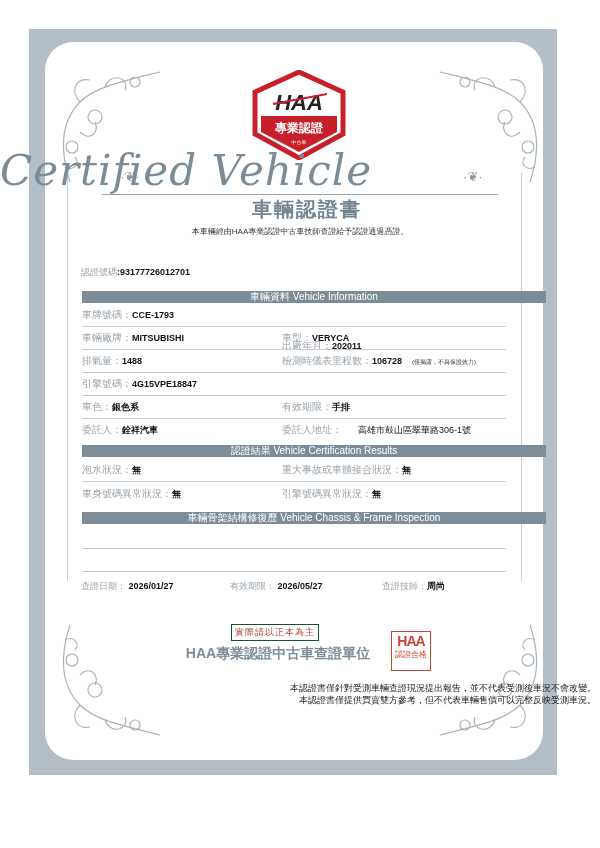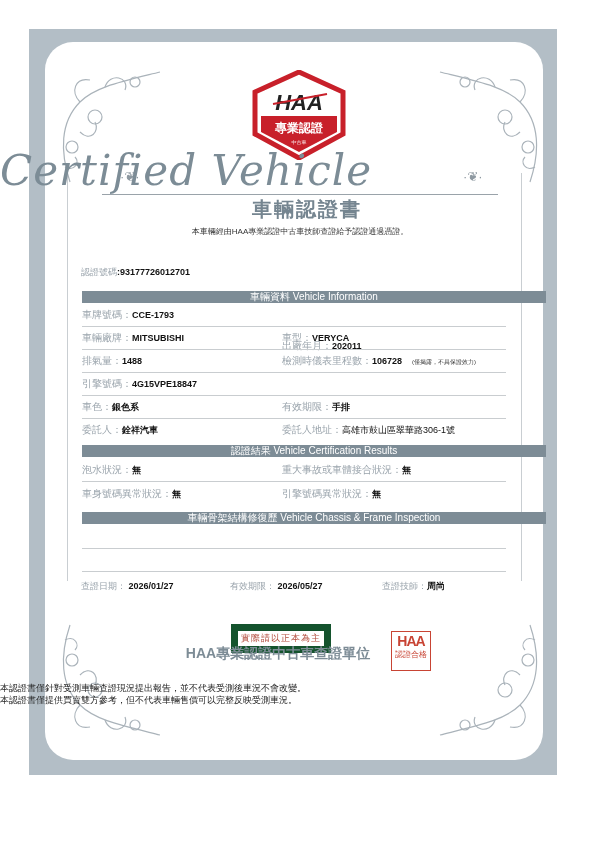--- a/index.html
+++ b/index.html
@@ -32,29 +32,29 @@
        text-align:center;font-size:10px;line-height:12px;}
   .row{position:absolute;left:82px;width:424px;height:22px;border-bottom:1px solid #c9cdd0;}
   .cell{position:absolute;top:4px;font-size:9px;white-space:nowrap;}
   .cell .lbl{font-size:10px;}
   .note{font-size:6px;color:#333;margin-left:10px;font-weight:normal;}
 
   .blank{position:absolute;left:82px;width:424px;height:1px;background:#c9cdd0;}
 
   .footer-line{position:absolute;top:580px;font-size:9px;white-space:nowrap;}
 
-  .stamp-note{position:absolute;left:231px;top:624px;border:7px solid #14532d;color:#b24a3b;
+  .stamp-note{position:absolute;left:231px;top:624px;border:1px solid #14532d;color:#b24a3b;
        font-family:Liberation Serif, serif;font-size:9px;padding:1px 3px;letter-spacing:1px;}
   .org{position:absolute;left:0;width:600px;top:645px;text-align:center;font-size:14px;font-weight:bold;color:#7d8c96;}
   .org span{display:inline-block;margin-left:-44px;}
   .seal{position:absolute;left:391px;top:631px;width:38px;height:38px;border:1.5px solid #c84434;
         color:#c84434;text-align:center;font-size:11px;line-height:1;}
   .seal .top{font-size:14px;font-weight:bold;margin-top:2px;letter-spacing:-1px;}
   .seal .bot{font-size:8px;margin-top:3px;}
-  .disclaimer{position:absolute;left:0;width:596px;text-align:left;font-size:9px;color:#222;}
+  .disclaimer{position:absolute;left:0;width:596px;text-align:right;font-size:9px;color:#222;}
 </style>
 </head>
 <body>
 
 <div class="frame"></div>
 <div class="panel"></div>
 <div class="vrule l"></div>
 <div class="vrule r"></div>
 <div class="hrule-top" style="left:102px;width:396px;"></div>
 
@@ -144,21 +144,21 @@
 </div>
 <div class="row" style="top:373px;">
   <div class="cell" style="left:0;"><span class="lbl">引擎號碼：</span><span class="val">4G15VPE18847</span></div>
 </div>
 <div class="row" style="top:396px;">
   <div class="cell" style="left:0;"><span class="lbl">車色：</span><span class="val">銀色系</span></div>
   <div class="cell" style="left:200px;"><span class="lbl">有效期限：</span><span class="val">手排</span></div>
 </div>
 <div class="row" style="top:419px;border-bottom:none;">
   <div class="cell" style="left:0;"><span class="lbl">委託人：</span><span class="val">銓祥汽車</span></div>
-  <div class="cell" style="left:200px;"><span class="lbl">委託人地址：</span><span class="val" style="font-weight:normal;">高雄市鼓山區翠華路306-1號</span></div>
+  <div class="cell" style="left:200px;"><span class="lbl">委託人地址：</span><span class="val" style="font-weight:normal;margin-left:16px;">高雄市鼓山區翠華路306-1號</span></div>
 </div>
 
 <div class="bar" style="top:445px;">認證結果 Vehicle Certification Results</div>
 <div class="row" style="top:459px;">
   <div class="cell" style="left:0;"><span class="lbl">泡水狀況：</span><span class="val">無</span></div>
   <div class="cell" style="left:200px;"><span class="lbl">重大事故或車體接合狀況：</span><span class="val">無</span></div>
 </div>
 <div class="row" style="top:483px;border-bottom:none;">
   <div class="cell" style="left:0;"><span class="lbl">車身號碼異常狀況：</span><span class="val">無</span></div>
   <div class="cell" style="left:200px;"><span class="lbl">引擎號碼異常狀況：</span><span class="val">無</span></div>

